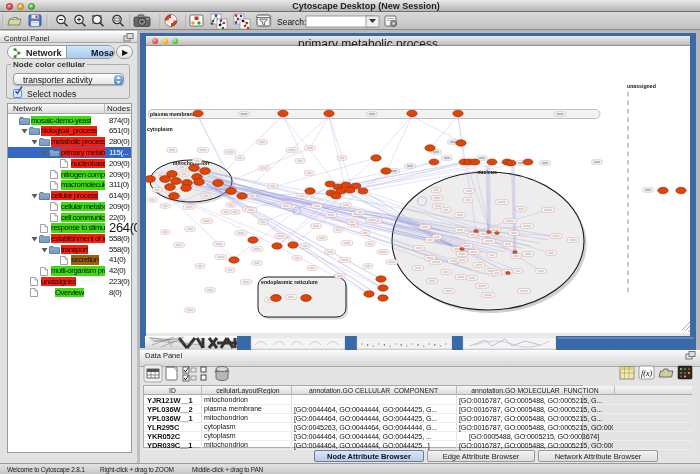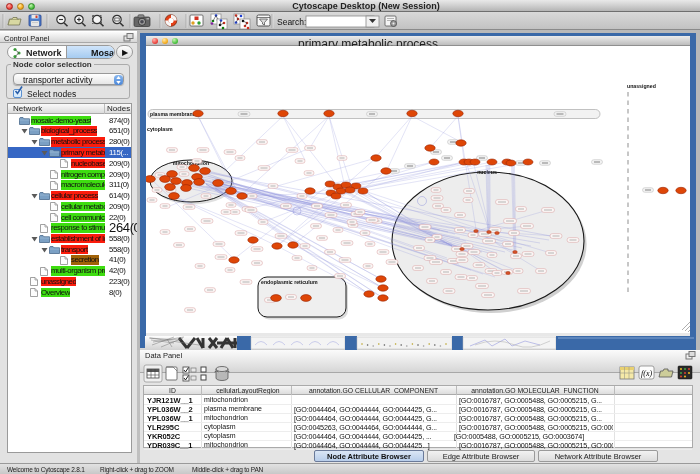--- a/index.html
+++ b/index.html
@@ -148,21 +148,21 @@
         <circle cx="3" cy="9.5" r="1.6" fill="#3aa33a"></circle>
         <path d="M3 2.5 L7 6 L3 9.5" fill="none" stroke="#555" stroke-width="0.8"></path>
       </svg>
 <span style="position:absolute;left:18px;top:1.5px;font-size:9px;font-weight:bold;color:#222">Network</span>
 <span style="position:absolute;left:83px;top:1.5px;font-size:9px;font-weight:bold;color:#111">Mosaic</span>
     </div>
     <div class="abs" style="left:116px;top:14px;width:17px;height:14px;border:1px solid #9a9a9a;border-radius:7px;background:linear-gradient(#fefefe,#e0e0e0)">
       <span style="position:absolute;left:5px;top:1.5px;font-size:8px;color:#111">▶</span>
     </div>
     <div class="abs" style="left:6px;top:33px;width:124px;height:35px;border:1px solid #ababab;border-radius:3px"></div>
-    <div class="abs" style="left:11px;top:28.5px;background:#e2e2e2;padding:0 2px;font-size:8px;font-weight:bold;color:#333">Node color selection</div>
+    <div class="abs" style="left:11px;top:28.5px;background:#e2e2e2;padding:0 2px;font-size:8px;font-weight:bold;color:#333">Node color cellular</div>
     <div class="abs" style="left:13px;top:42px;width:111px;height:12px;background:linear-gradient(#ffffff,#e6e6e6);border:1px solid #999;border-radius:4px;box-shadow:0 1px 1px rgba(0,0,0,0.25)">
 <span style="position:absolute;left:9px;top:1px;font-size:8.5px;color:#111">transporter activity</span>
 <div class="abs" style="right:0.5px;top:0.5px;width:9px;height:10px;background:linear-gradient(#8ab8ef,#4a86d8);border-radius:3.5px"></div>
 <svg width="9" height="10" style="position:absolute;right:0.5px;top:0.5px">
         <path d="M4.5 1 l2.2 3 h-4.4 z" fill="#fff"></path>
         <path d="M4.5 9 l2.2 -3 h-4.4 z" fill="#fff"></path>
       </svg>
     </div>
     <div class="abs" style="left:13px;top:58px;width:9px;height:9px;background:linear-gradient(#eef6ff,#cfe6fa);border:1.4px solid #5a8fd0;border-radius:2px"></div>
 <svg width="12" height="12" style="position:absolute;left:13px;top:54px">
@@ -289,21 +289,21 @@
       <svg width="8" height="9" style="position:absolute;left:22px;top:173.2px">
         <path d="M0.5 0.5 H5 L7.5 3 V8.5 H0.5 Z" fill="#fdfdfd" stroke="#8a8a8a" stroke-width="0.8"></path>
         <path d="M5 0.5 V3 H7.5" fill="none" stroke="#8a8a8a" stroke-width="0.7"></path>
       </svg>
       <div class="abs" style="left:33px;top:172.9px;font-size:7.8px;letter-spacing:-0.45px;background:#fb1c0c;color:#111;white-space:nowrap;max-width:64px;overflow:hidden;line-height:9.4px">unassigned</div>
       <div class="abs" style="left:101px;top:172.9px;font-size:7.8px;letter-spacing:-0.35px;color:#111;line-height:9.4px">223(0)</div>
       <svg width="8" height="9" style="position:absolute;left:22px;top:184.0px">
         <path d="M0.5 0.5 H5 L7.5 3 V8.5 H0.5 Z" fill="#fdfdfd" stroke="#8a8a8a" stroke-width="0.8"></path>
         <path d="M5 0.5 V3 H7.5" fill="none" stroke="#8a8a8a" stroke-width="0.7"></path>
       </svg>
-      <div class="abs" style="left:33px;top:183.7px;font-size:7.8px;letter-spacing:-0.45px;background:#3edd10;color:#111;white-space:nowrap;max-width:64px;overflow:hidden;line-height:9.4px">Overview</div>
+      <div class="abs" style="left:47px;top:183.7px;font-size:7.8px;letter-spacing:-0.45px;background:#3edd10;color:#111;white-space:nowrap;max-width:64px;overflow:hidden;line-height:9.4px">Overview</div>
       <div class="abs" style="left:101px;top:183.7px;font-size:7.8px;letter-spacing:-0.35px;color:#111;line-height:9.4px">8(0)</div>
     </div>
   </div>
 <div class="abs" style="left:137px;top:30px;width:563px;height:320px;background:#b9b9b9">
     <div class="abs" style="left:3px;top:3px;width:556px;height:317px;background:#3a69a8"></div>
     <div class="abs" style="left:9px;top:6px;width:544px;height:10px;background:linear-gradient(#ececec,#bdbdbd);border-bottom:1px solid #8f8f8f">
       <div class="tl" style="left:6px;top:2px;width:6px;height:6px;background:radial-gradient(circle at 35% 30%,#ffb3ae,#ee4a43 60%,#b8241e)"></div>
       <div class="tl" style="left:16px;top:2px;width:6px;height:6px;background:radial-gradient(circle at 35% 30%,#ffe9a8,#f5ae22 60%,#c88a12)"></div>
       <div class="tl" style="left:26px;top:2px;width:6px;height:6px;background:radial-gradient(circle at 35% 30%,#c8f5b4,#4fc344 60%,#2e9a28)"></div>
       <div class="abs" style="left:0;top:0.5px;width:444px;text-align:center;font-size:12px;color:#222">primary metabolic process</div>
@@ -818,21 +818,21 @@
       <circle cx="306.0" cy="8" r="0.8" fill="#b8a020"></circle>
       <rect x="312" y="0" width="11" height="14" fill="#3a69a8"></rect>
       <rect x="323" y="1" width="93" height="12" fill="#f4f4f4" stroke="#bbb" stroke-width="0.5"></rect>
       <path d="M330 10 L345 4 L352 10 L365 3 L372 10 L385 5 L400 9" fill="none" stroke="#8f93dd" stroke-width="0.7" opacity="0.8"></path>
       <path d="M335 9 q20 -8 40 0 q15 6 35 -4" fill="none" stroke="#aaa" stroke-width="0.5"></path>
       <rect x="416" y="0" width="140" height="14" fill="#3a69a8"></rect>
       <rect x="418" y="1" width="136" height="2" fill="#5d86bd"></rect>
     </svg>
   </div>
 <div class="abs" style="left:140px;top:350px;width:560px;height:113px;background:#e4e4e4">
-    <div class="abs" style="left:0;top:0;width:560px;height:23px;background:linear-gradient(#fbfbfb,#d6d6d6);border-bottom:1px solid #a8a8a8">
+    <div class="abs" style="left:0;top:0;width:560px;height:17px;background:linear-gradient(#fbfbfb,#d6d6d6);border-bottom:1px solid #a8a8a8">
       <span style="position:absolute;left:5px;top:1px;font-size:7.5px;color:#222">Data Panel</span>
       <svg width="12" height="10" style="position:absolute;right:3px;top:0.5px">
         <rect x="1" y="3" width="6" height="5" fill="none" stroke="#777" stroke-width="1"></rect>
         <rect x="4" y="0.5" width="6" height="5" fill="#ddd" stroke="#777" stroke-width="1"></rect>
       </svg>
     </div>
     <svg width="560" height="24" style="position:absolute;left:0;top:13px">
       <rect x="4" y="2" width="18" height="17" rx="2" fill="#f0f0f0" stroke="#999" stroke-width="0.8"></rect>
       <rect x="7" y="6" width="12" height="9" fill="#fff" stroke="#444" stroke-width="0.8"></rect>
       <rect x="7" y="6" width="12" height="3" fill="#555"></rect>
@@ -877,21 +877,21 @@
         <circle cx="3" cy="3" r="1.1" fill="#e0b020"></circle>
         <circle cx="7" cy="3" r="1.1" fill="#40a040"></circle>
         <circle cx="11" cy="3" r="1.1" fill="#d04030"></circle>
         <circle cx="3" cy="7" r="1.1" fill="#40a040"></circle>
         <circle cx="7" cy="7" r="1.1" fill="#d04030"></circle>
         <circle cx="11" cy="7" r="1.1" fill="#e0b020"></circle>
         <circle cx="3" cy="10.5" r="1.1" fill="#d04030"></circle>
         <circle cx="7" cy="10.5" r="1.1" fill="#e0b020"></circle>
       </g>
     </svg>
-    <div class="abs" style="left:3px;top:35px;width:550px;height:63px;background:#fff;border:1px solid #aaa">
+    <div class="abs" style="left:3px;top:35px;width:440px;height:63px;background:#fff;border:1px solid #aaa">
       <div class="abs" style="left:0;top:0;width:548px;height:9px;background:linear-gradient(#f6f6f6,#ddd);border-bottom:1px solid #aaa"></div>
       <div class="abs" style="left:0px;top:0.5px;width:57px;text-align:center;font-size:6.8px;color:#222;white-space:nowrap;overflow:hidden">ID</div>
       <div class="abs" style="left:57px;top:0.5px;width:90px;text-align:center;font-size:6.8px;color:#222;white-space:nowrap;overflow:hidden">_cellularLayoutRegion</div>
       <div class="abs" style="left:57px;top:0;width:1px;height:9px;background:#bbb"></div>
       <div class="abs" style="left:147px;top:0.5px;width:165px;text-align:center;font-size:6.8px;color:#222;white-space:nowrap;overflow:hidden">annotation.GO CELLULAR_COMPONENT</div>
       <div class="abs" style="left:147px;top:0;width:1px;height:9px;background:#bbb"></div>
       <div class="abs" style="left:312px;top:0.5px;width:158px;text-align:center;font-size:6.8px;color:#222;white-space:nowrap;overflow:hidden">annotation.GO MOLECULAR_FUNCTION</div>
       <div class="abs" style="left:312px;top:0;width:1px;height:9px;background:#bbb"></div>
       <div class="abs" style="left:470px;top:0;width:1px;height:9px;background:#bbb"></div>
       <div class="abs" style="left:57px;top:9px;width:1px;height:54px;background:#e2e2e2"></div>
@@ -915,21 +915,21 @@
       <div class="abs" style="left:60px;top:28px;font-size:7px;color:#111;white-space:nowrap">mitochondrion</div>
       <div class="abs" style="left:150px;top:28px;font-size:7.2px;letter-spacing:-0.15px;color:#111;white-space:nowrap;width:160px;overflow:hidden">[GO:0044464, GO:0044444, GO:0044425, G...</div>
       <div class="abs" style="left:315px;top:28px;font-size:7.2px;letter-spacing:-0.15px;color:#111;white-space:nowrap;width:154px;overflow:hidden">[GO:0016787, GO:0005488, GO:0005215, G...</div>
       <div class="abs" style="left:3px;top:37px;font-size:7.5px;font-weight:bold;letter-spacing:-0.1px;color:#111;white-space:nowrap">YLR295C</div>
       <div class="abs" style="left:60px;top:37px;font-size:7px;color:#111;white-space:nowrap">cytoplasm</div>
       <div class="abs" style="left:150px;top:37px;font-size:7.2px;letter-spacing:-0.15px;color:#111;white-space:nowrap;width:160px;overflow:hidden">[GO:0045263, GO:0044464, GO:0044444, G...</div>
       <div class="abs" style="left:315px;top:37px;font-size:7.2px;letter-spacing:-0.15px;color:#111;white-space:nowrap;width:154px;overflow:hidden">[GO:0016787, GO:0005488, GO:0005215, GO:0003824, G...</div>
       <div class="abs" style="left:3px;top:46px;font-size:7.5px;font-weight:bold;letter-spacing:-0.1px;color:#111;white-space:nowrap">YKR052C</div>
       <div class="abs" style="left:60px;top:46px;font-size:7px;color:#111;white-space:nowrap">cytoplasm</div>
       <div class="abs" style="left:150px;top:46px;font-size:7.2px;letter-spacing:-0.15px;color:#111;white-space:nowrap;width:160px;overflow:hidden">[GO:0044464, GO:0044444, GO:0044425, ...</div>
-      <div class="abs" style="left:310px;top:46px;font-size:7.2px;letter-spacing:-0.15px;color:#111;white-space:nowrap;width:154px;overflow:hidden">[GO:0005488, GO:0005215, GO:0003674]</div>
+      <div class="abs" style="left:325px;top:46px;font-size:7.2px;letter-spacing:-0.15px;color:#111;white-space:nowrap;width:154px;overflow:hidden">[GO:0005488, GO:0005215, GO:0003674]</div>
       <div class="abs" style="left:3px;top:55px;font-size:7.5px;font-weight:bold;letter-spacing:-0.1px;color:#111;white-space:nowrap">YDR039C__1</div>
       <div class="abs" style="left:60px;top:55px;font-size:7px;color:#111;white-space:nowrap">mitochondrion</div>
       <div class="abs" style="left:150px;top:55px;font-size:7.2px;letter-spacing:-0.15px;color:#111;white-space:nowrap;width:160px;overflow:hidden">[GO:0044464, GO:0044444, GO:0044425...]</div>
       <div class="abs" style="left:315px;top:55px;font-size:7.2px;letter-spacing:-0.15px;color:#111;white-space:nowrap;width:154px;overflow:hidden">[GO:0016787, GO:0005488, GO:0005215, GO:000...</div>
     </div>
     <div class="abs" style="left:174px;top:100px;width:110px;height:12px;background:linear-gradient(#dbe6f5,#b8cdea);border:1px solid #6a7a99;border-radius:2px;text-align:center;font-size:7.5px;font-weight:bold;color:#111;line-height:12px">Node Attribute Browser</div>
 <div class="abs" style="left:287px;top:100px;width:108px;height:12px;background:linear-gradient(#f2f2f2,#dcdcdc);border:1px solid #9a9a9a;border-radius:2px;text-align:center;font-size:7.5px;color:#222;line-height:12px">Edge Attribute Browser</div>
 <div class="abs" style="left:398px;top:100px;width:120px;height:12px;background:linear-gradient(#f2f2f2,#dcdcdc);border:1px solid #9a9a9a;border-radius:2px;text-align:center;font-size:7.5px;color:#222;line-height:12px">Network Attribute Browser</div>
   </div>
 <div class="abs" style="left:0;top:463px;width:700px;height:11px;background:linear-gradient(#e2e2e2,#c8c8c8);border-top:1px solid #9a9a9a">

